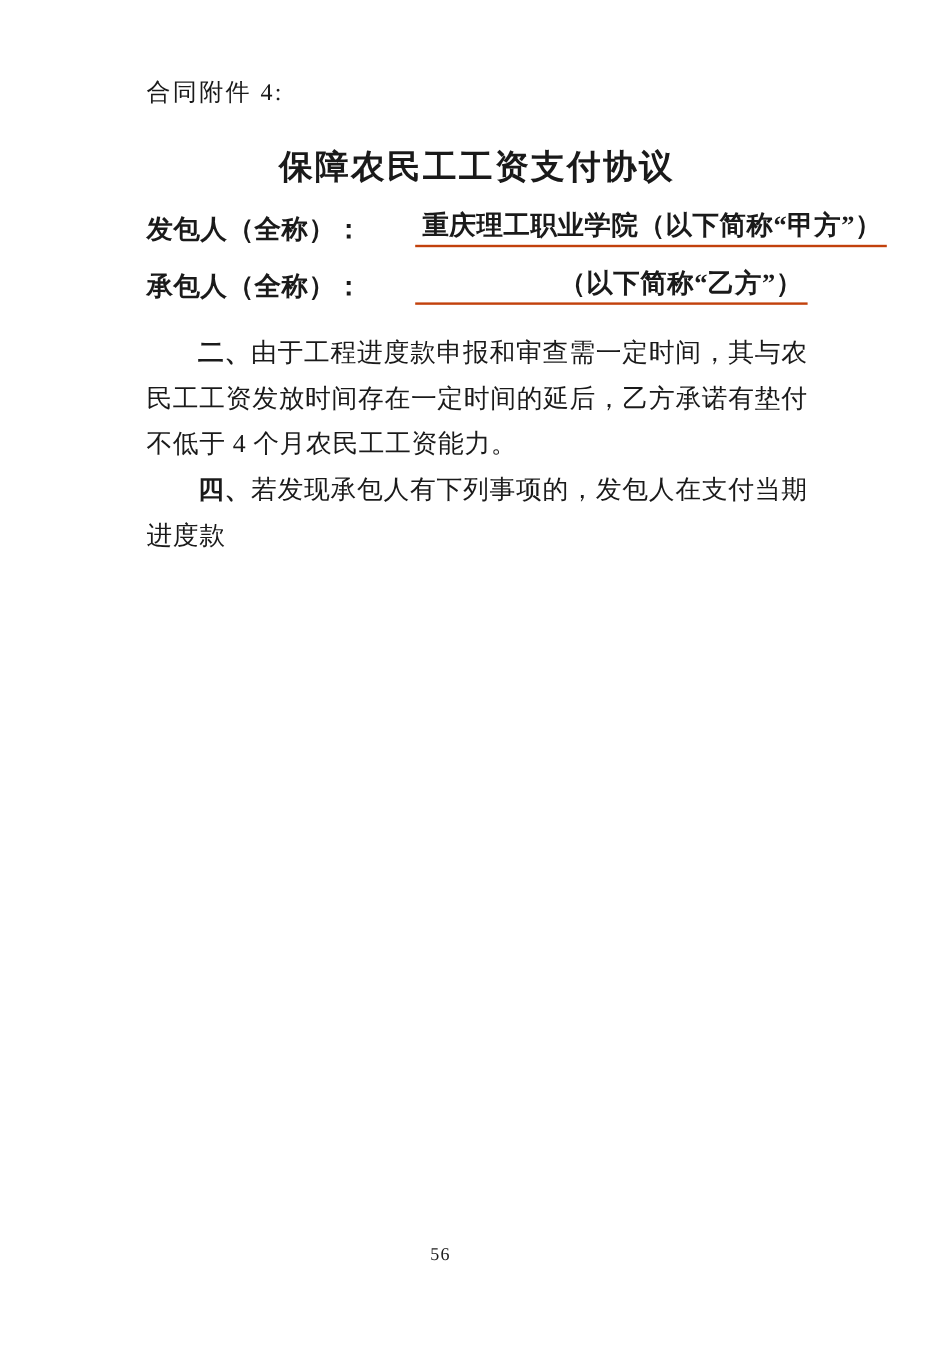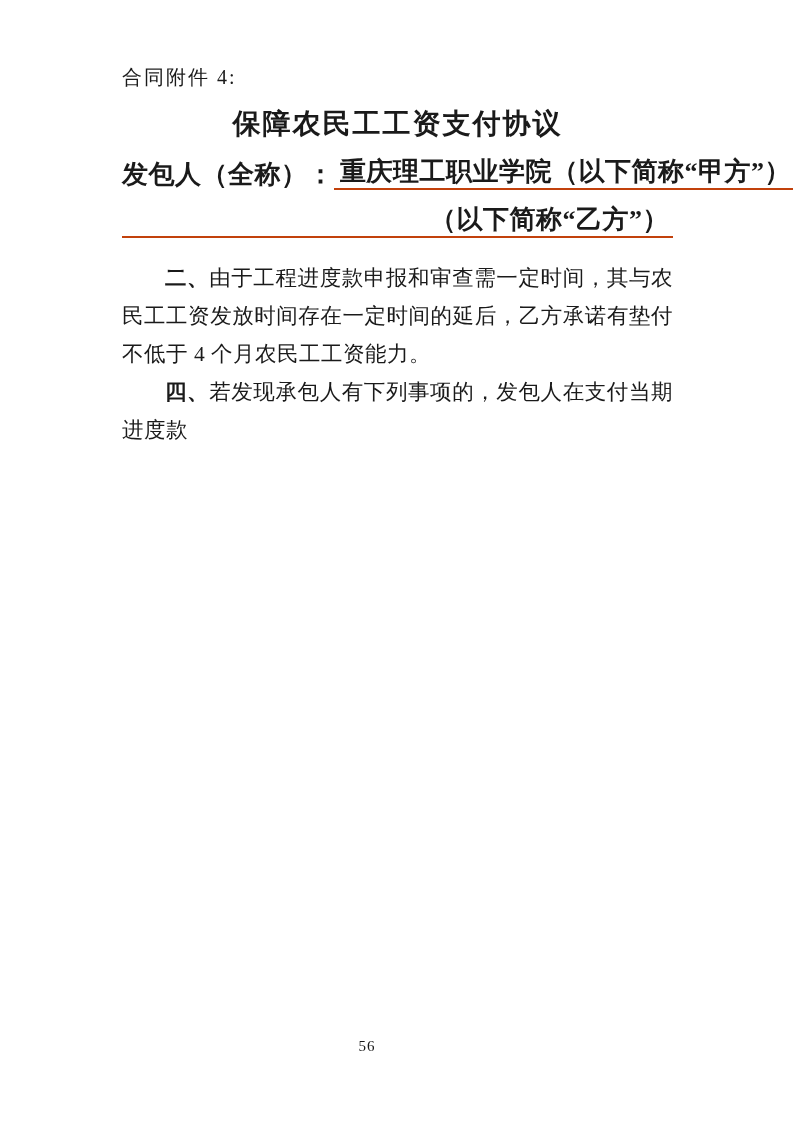--- a/index.html
+++ b/index.html
@@ -23,35 +23,36 @@
     top: 0;
     width: 551px;
   }
   .attach-label {
     padding-top: 64px;
     font-size: 20px;
     line-height: 26px;
     letter-spacing: 2px;
   }
   .doc-title {
-    margin-top: 16px;
+    margin-top: 32px;
     text-align: center;
     font-size: 28px;
     font-weight: bold;
     letter-spacing: 2px;
     line-height: 36px;
   }
   .party-row {
     display: flex;
     align-items: flex-end;
     margin-top: 15px;
-    font-size: 26px;
+    font-size: 22px;
     font-weight: bold;
     line-height: 30px;
     white-space: nowrap;
+    gap: 44px;
   }
   .party-label {
     flex: 0 0 auto;
     letter-spacing: 0.5px;
   }
   .party-fill {
     flex: 1 1 auto;
     border-bottom: 2px solid #c2410c;
     padding: 0 4px 1px 6px;
     letter-spacing: 0.5px;
@@ -95,20 +96,21 @@
     <div class="doc-title">保障农民工工资支付协议</div>
 
     <div class="party-row">
       <span class="party-label">发包人（全称）：</span>
       <span class="party-fill">
         <span>重庆理工职业学院（以下简称“甲方”）</span>
       </span>
     </div>
 
     <div class="party-row">
+      <span class="party-label">承包人（全称）：</span>
       <span class="party-fill right">
         <span class="spacer"></span>
         <span>（以下简称“乙方”）</span>
       </span>
     </div>
 
     <div class="body-text">
       <p>
         <span class="lead">二、</span><span>由于工程进度款申报和审查需一定时间，其与农民工工资发放时间存在一定时间的延后，乙方承诺有垫付不低于 4 个月农民工工资能力。</span>
       </p>

